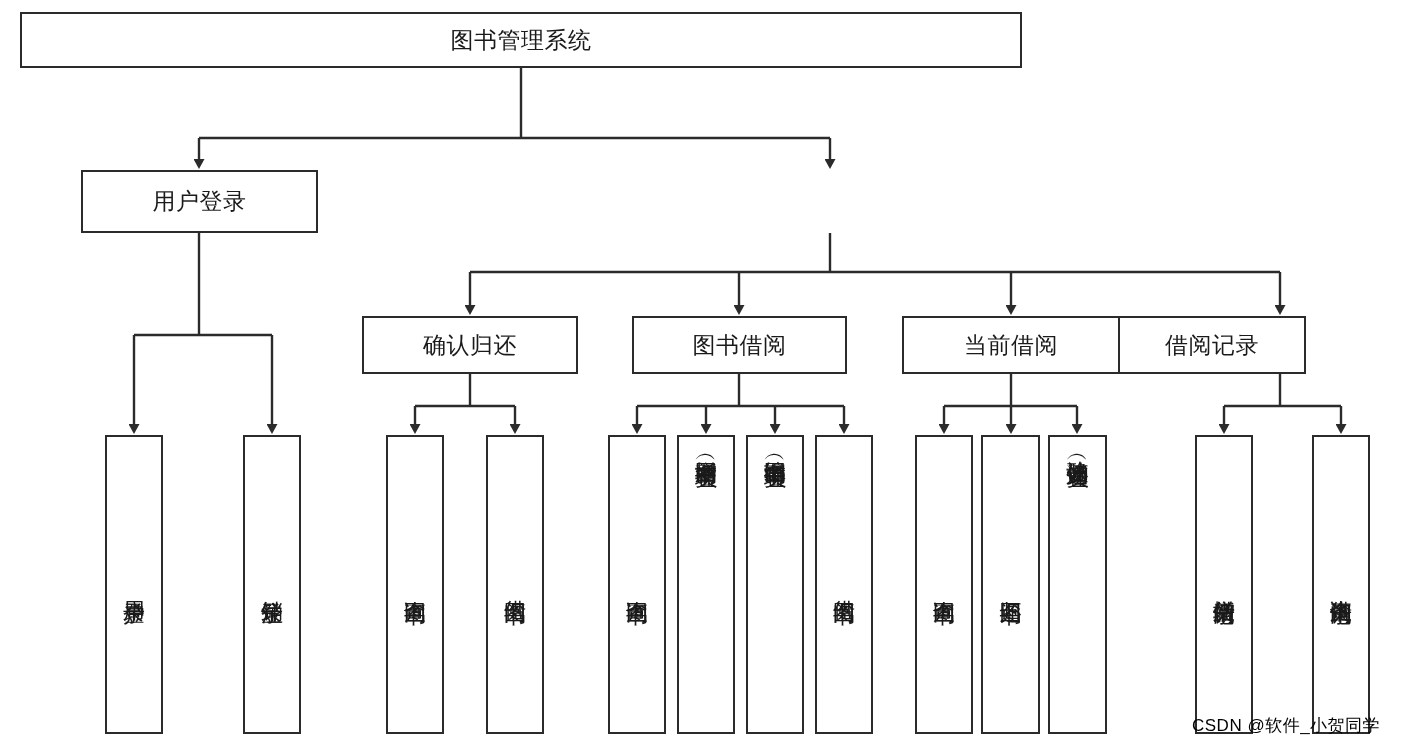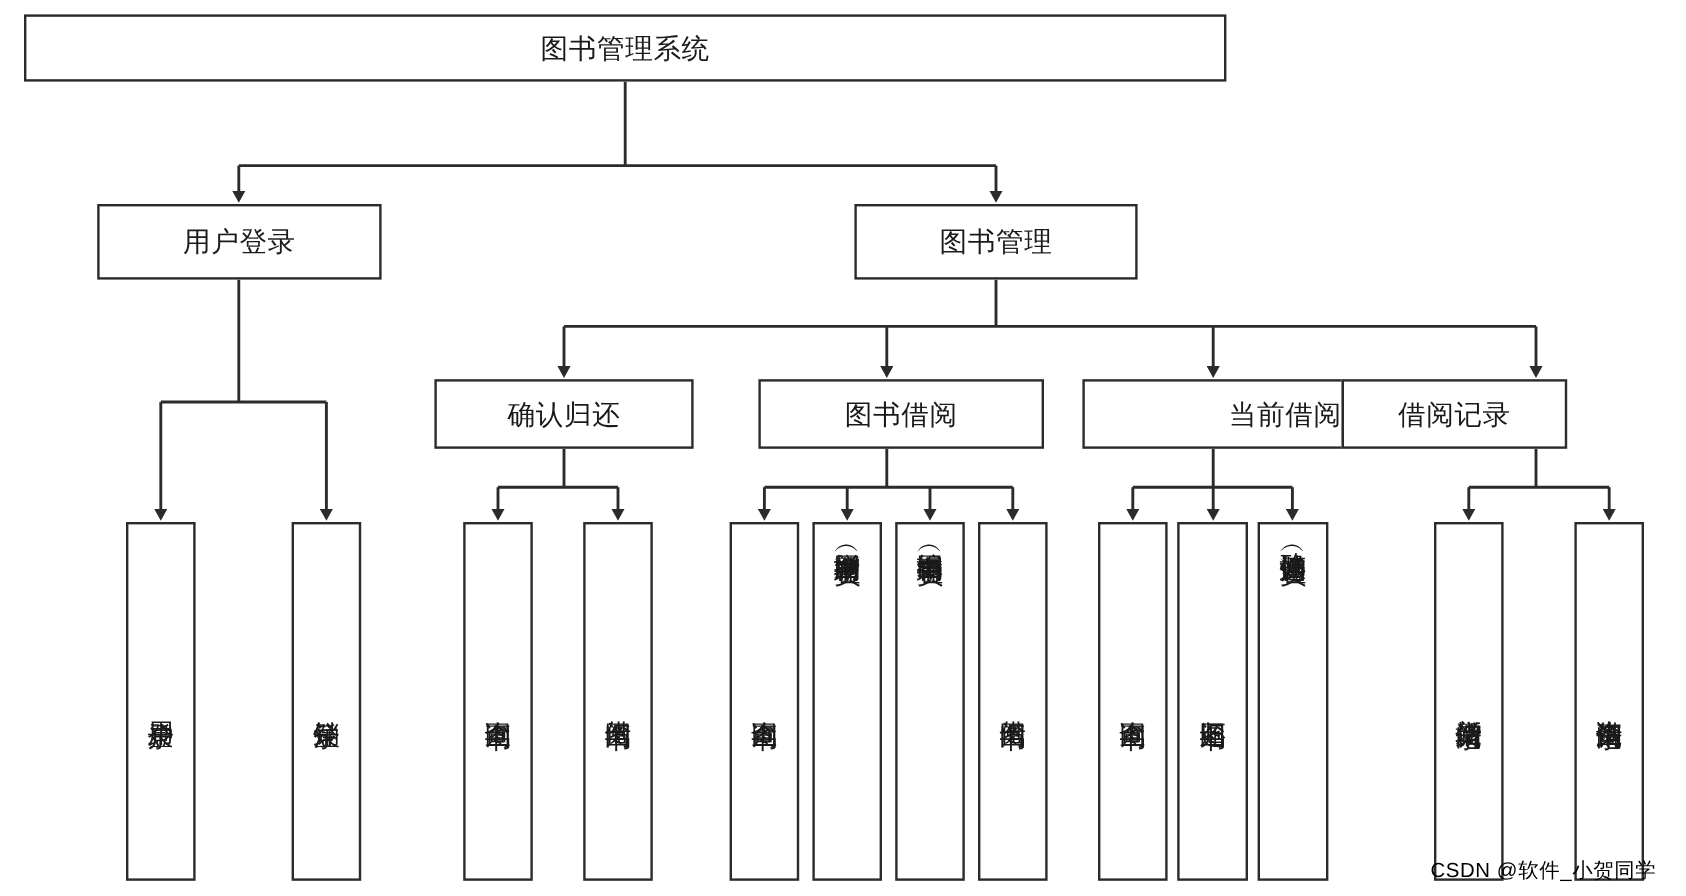--- a/index.html
+++ b/index.html
@@ -129,31 +129,28 @@
     </g>
   </svg>
 
   <div class="node root h-node" style="left:20px; top:12px; width:1002px; height:56px;">
     <span class="label">图书管理系统</span>
   </div>
 
   <div class="node h-node" style="left:81px; top:170px; width:237px; height:63px;">
     <span class="label">用户登录</span>
   </div>
-  <div class="node h-node" style="left:712px; top:170px; width:236px; height:63px;">
-    <span class="label">图书管理</span>
-  </div>
 
   <div class="node h-node" style="left:362px; top:316px; width:216px; height:58px;">
     <span class="label">确认归还</span>
   </div>
-  <div class="node h-node" style="left:632px; top:316px; width:238px; height:58px;">
+  <div class="node h-node" style="left:632px; top:316px; width:215px; height:58px;">
     <span class="label">图书借阅</span>
   </div>
-  <div class="node h-node" style="left:902px; top:316px; width:218px; height:58px;justify-content:flex-end;">
+  <div class="node h-node" style="left:902px; top:316px; width:218px; height:58px;">
     <span class="label">当前借阅</span>
   </div>
   <div class="node h-node" style="left:1118px; top:316px; width:188px; height:58px;">
     <span class="label">借阅记录</span>
   </div>
 
   <div class="node v-node centered" style="left:105px; top:435px; width:58px; height:299px;">
     <span class="label">用户登录</span>
   </div>
   <div class="node v-node centered" style="left:243px; top:435px; width:58px; height:299px;">

